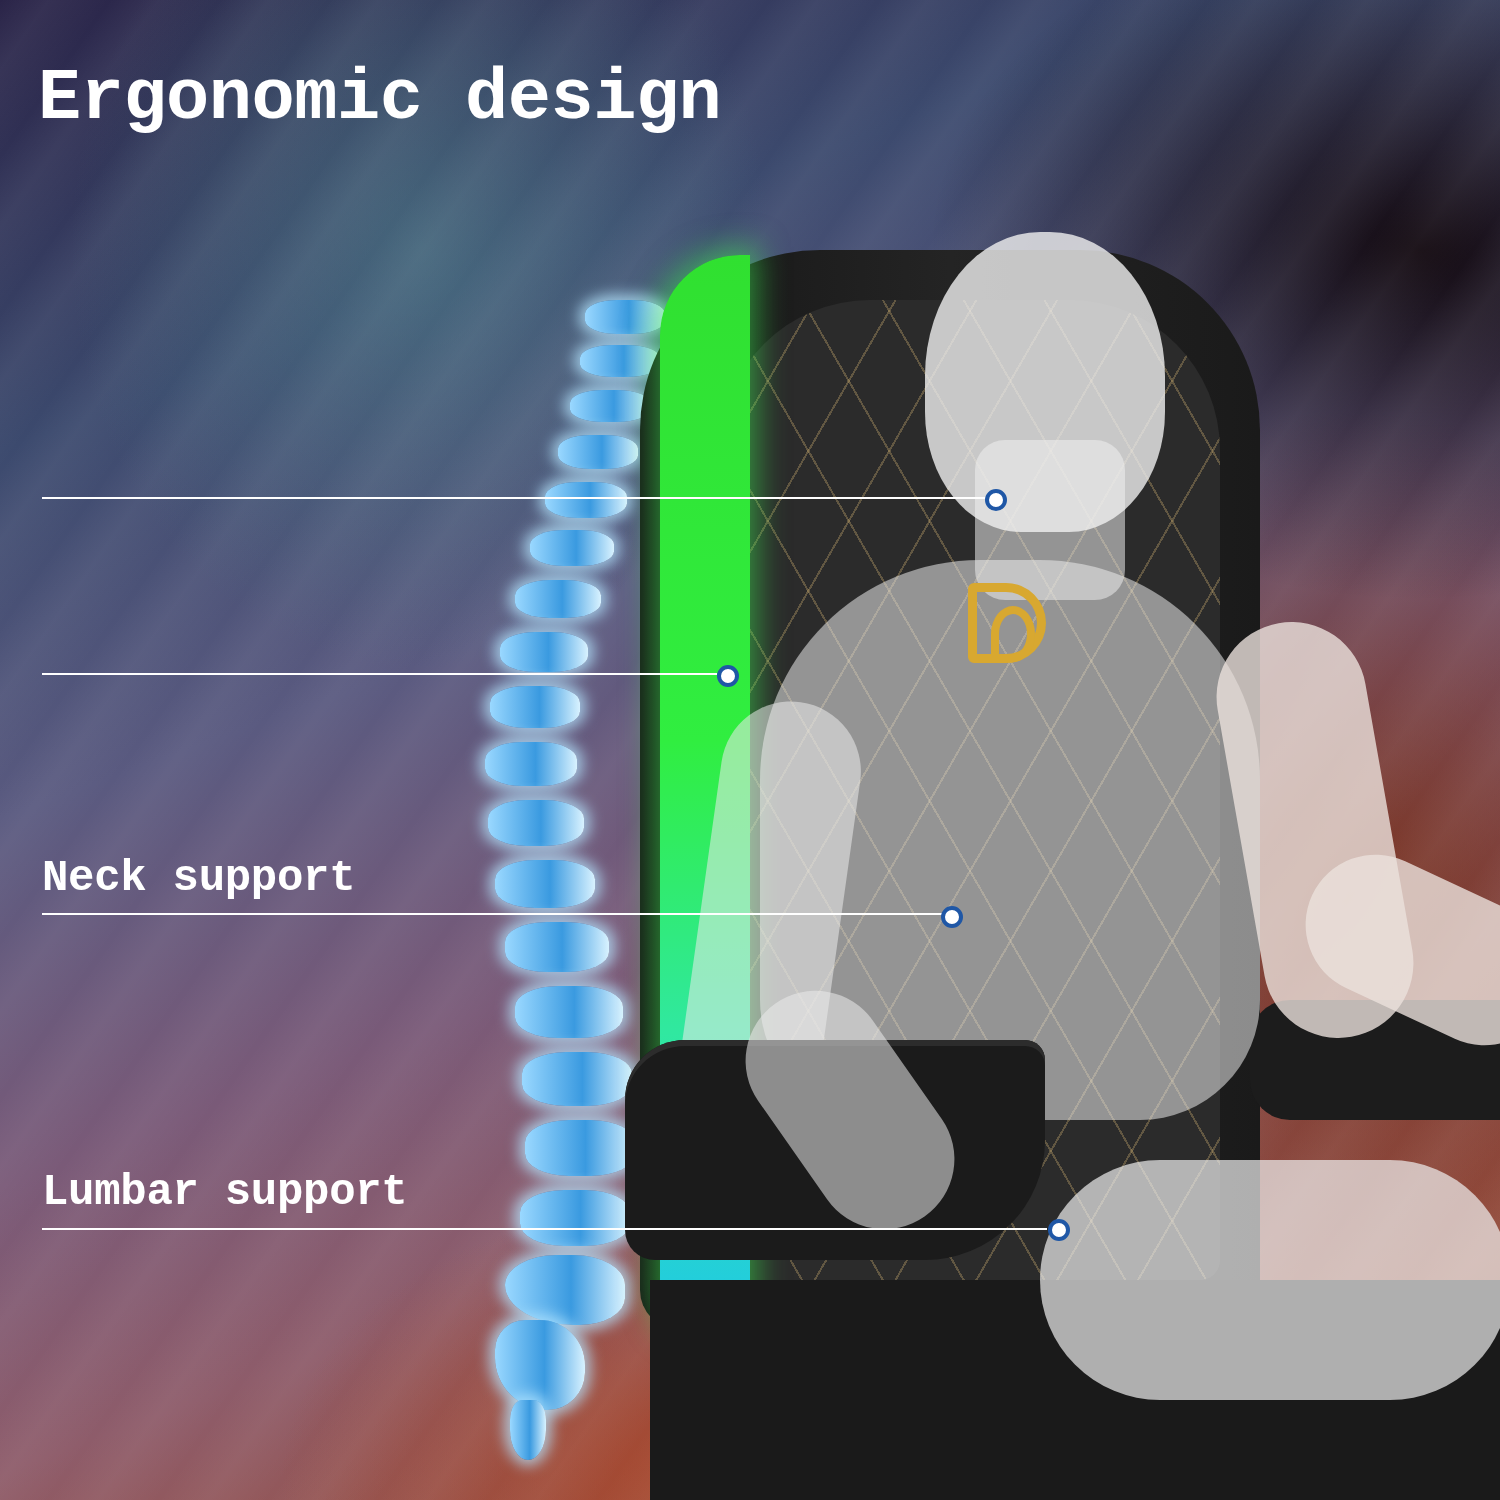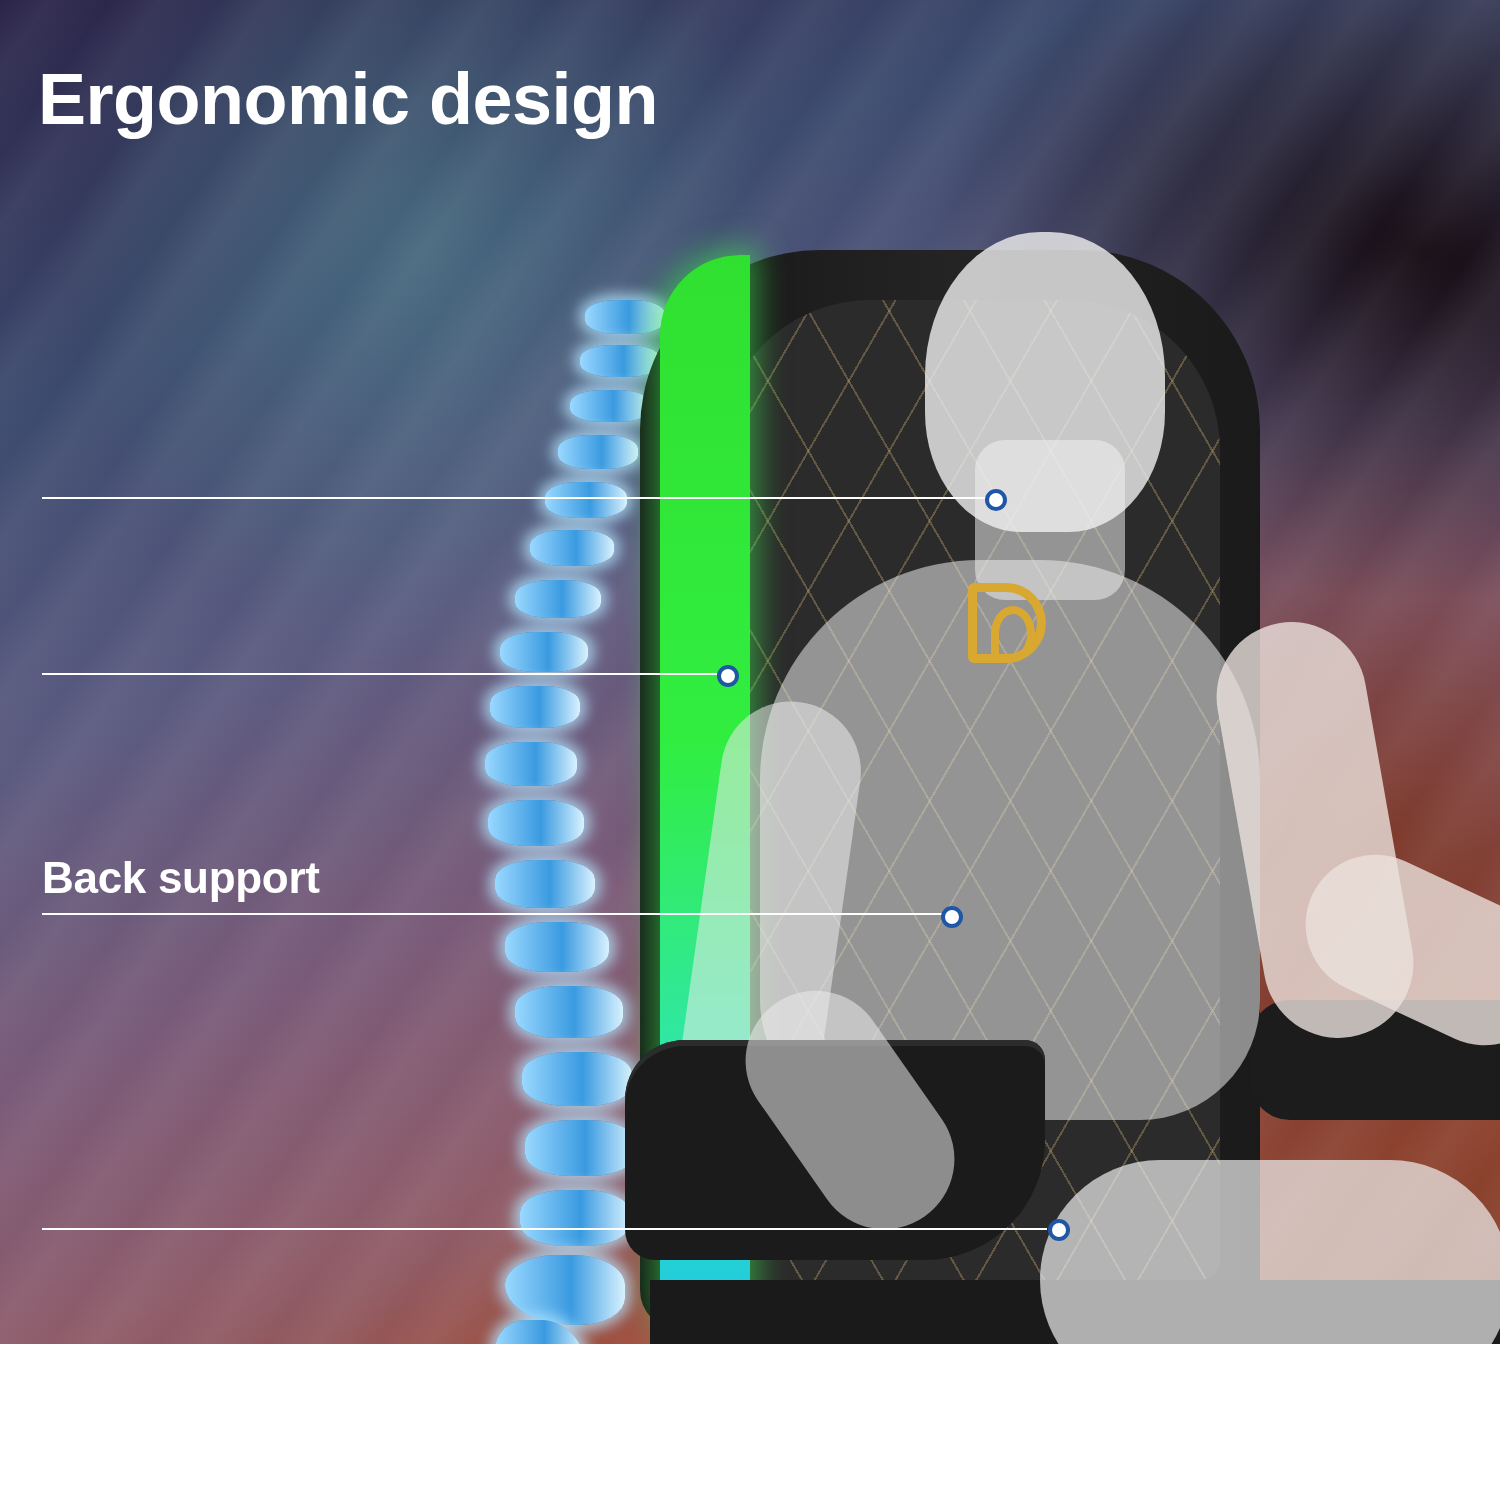--- a/index.html
+++ b/index.html
@@ -1,24 +1,25 @@
 <!DOCTYPE html>
 <html><head>
 <meta charset="utf-8">
 <style>
   html, body { margin:0; padding:0; }
   body { width:1500px; height:1500px; overflow:hidden; font-family:"Liberation Sans", sans-serif; }
   .canvas {
-    position:relative; width:1500px; height:1344px; overflow:hidden;
+    position:relative; width:1500px; height:1500px; overflow:hidden;
     background:
       radial-gradient(ellipse 700px 500px at 1420px 250px, rgba(15,5,10,0.95), rgba(15,5,10,0) 70%),
       radial-gradient(ellipse 650px 700px at 1350px 900px, rgba(120,45,20,0.85), rgba(120,45,20,0) 70%),
       radial-gradient(ellipse 600px 400px at 700px 1480px, rgba(170,70,40,0.85), rgba(170,70,40,0) 70%),
       radial-gradient(ellipse 500px 600px at 420px 250px, rgba(80,130,140,0.55), rgba(80,130,140,0) 70%),
       linear-gradient(160deg, #2a2448 0%, #3c4a6e 22%, #5a5a80 40%, #7a5a78 58%, #8e5c6a 72%, #9a5040 88%, #7a3a20 100%);
+    font-family: Liberation Mono, monospace;
   }
   .streaks {
     position:absolute; inset:0;
     background: repeating-linear-gradient(125deg, rgba(255,255,255,0) 0px, rgba(255,255,255,0.05) 40px, rgba(255,255,255,0) 90px);
   }
   .title {
     position:absolute; left:38px; top:58px;
     font-size:72px; font-weight:bold; color:#ffffff; letter-spacing:-0.5px;
   }
 
@@ -143,19 +144,20 @@
   <div class="logo-mark"></div>
 
   <div class="title">Ergonomic design</div>
 
   <div class="callout-line" style="top:497px;width:945px;"></div>
   <div class="callout-dot" style="left:985px;top:489px;"></div>
 
   <div class="callout-line" style="top:673px;width:675px;"></div>
   <div class="callout-dot" style="left:717px;top:665px;"></div>
 
-  <div class="callout-label" style="top:853px;">Back support</div>
+  <div class="callout-label" style="top:853px;">Neck support</div>
   <div class="callout-line" style="top:913px;width:900px;"></div>
   <div class="callout-dot" style="left:941px;top:906px;"></div>
 
+  <div class="callout-label" style="top:1167px;">Lumbar support</div>
   <div class="callout-line" style="top:1228px;width:1005px;"></div>
   <div class="callout-dot" style="left:1048px;top:1219px;"></div>
 </div>
 
 </body></html>

